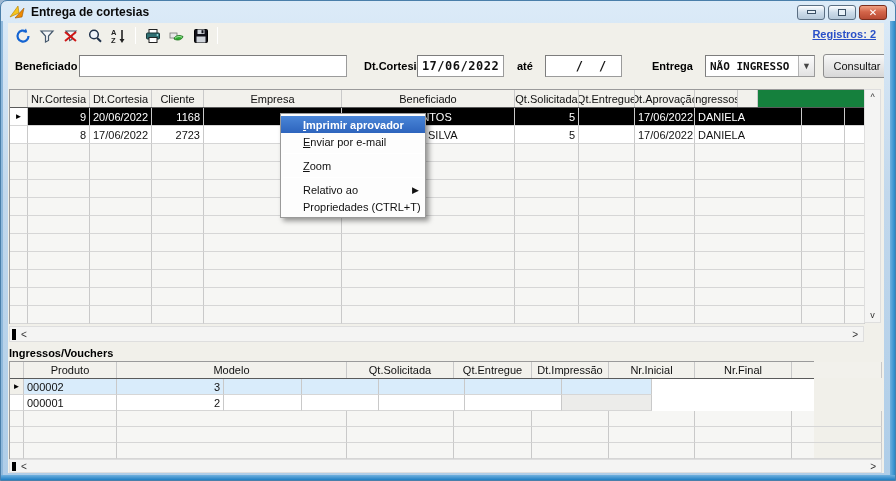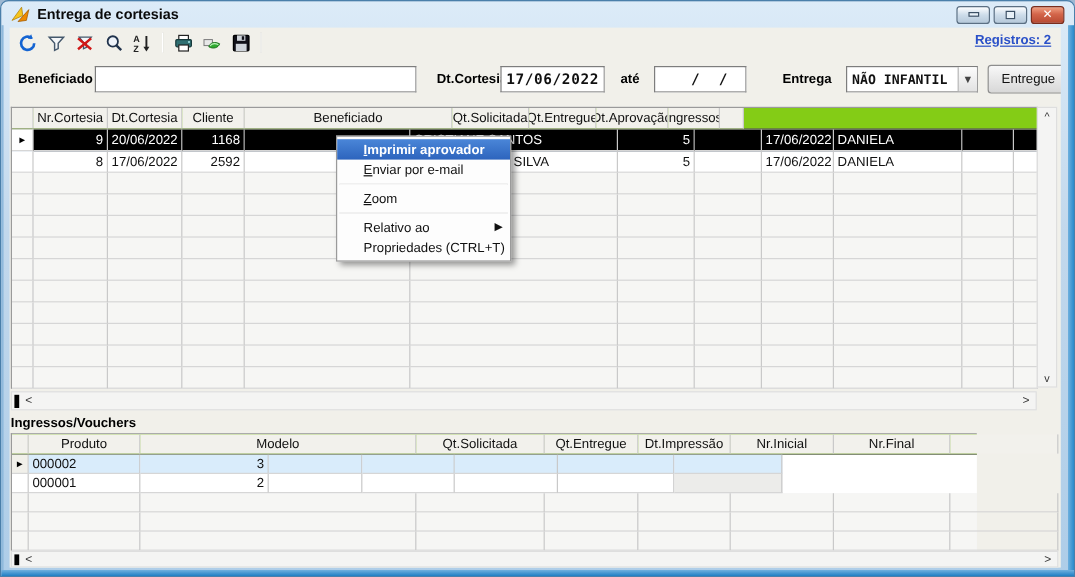--- a/index.html
+++ b/index.html
@@ -33,21 +33,21 @@
   .lbl{position:absolute;font-weight:bold;color:#000;}
   .tinput{position:absolute;height:22px;background:#fff;border:1px solid #9b9b9b;border-top-color:#7d7d7d;border-left-color:#7d7d7d;font-family:"Liberation Sans",sans-serif;font-size:11px;padding:0 4px;}
   .dinput{position:absolute;height:22px;background:#fff;border:1px solid #9b9b9b;border-top-color:#7d7d7d;border-left-color:#7d7d7d;display:flex;align-items:center;justify-content:center;font-family:"DejaVu Sans Mono","Liberation Mono",monospace;font-weight:bold;font-size:12px;white-space:pre;letter-spacing:.5px;}
   .dd{position:absolute;height:22px;background:#fff;border:1px solid #9b9b9b;border-top-color:#7d7d7d;border-left-color:#7d7d7d;display:flex;align-items:center;}
   .dd-text{flex:1;padding-left:4px;font-family:"DejaVu Sans Mono","Liberation Mono",monospace;font-weight:bold;font-size:11px;white-space:nowrap;}
   .dd-btn{width:16px;height:20px;background:linear-gradient(180deg,#fcfcfc,#e2e2e2);border-left:1px solid #b5b5b5;display:flex;align-items:center;justify-content:center;color:#444;font-size:9px;}
   .btn{position:absolute;height:24px;border:1px solid #8e8e8e;border-radius:3px;background:linear-gradient(180deg,#f8f8f8,#e9e9e9 45%,#d8d8d8);display:flex;align-items:center;justify-content:center;font-size:11px;color:#111;}
 
   
   .grid{position:absolute;border-top:1px solid #9a9a9a;border-left:1px solid #9a9a9a;background:#f6f6f4;}
-  .ghead{display:flex;background:#84cc16;border-bottom:1px solid #5a5a5a;}
+  .ghead{display:flex;background:#15803d;border-bottom:1px solid #5a5a5a;}
   .ghead .cell{border-bottom:0;background:#f2f1ec;}
   .grow{display:flex;background:#fff;}
   .grow.empty{background:#f6f6f4;}
   .cell{display:flex;align-items:center;padding:0 3px;border-right:1px solid #c9c9c9;border-bottom:1px solid #d6d6d6;overflow:hidden;white-space:nowrap;flex:0 0 auto;}
   .hc{justify-content:center;padding:0 1px;}
   .num{justify-content:flex-end;}
   .mk{justify-content:center;padding:0;color:#000;font-size:8px;}
   .mrow .cell{height:18px;}
   .mhead .cell{height:17px;}
   .vrow .cell{height:16px;}
@@ -164,31 +164,32 @@
     <a class="registros">Registros: 2</a>
 
     <div class="lbl" style="left:7px;top:37px;">Beneficiado</div>
     <input class="tinput" style="left: 71px; top: 32px; width: 268px;" value="">
     <div class="lbl" style="left:356px;top:37px;">Dt.Cortesia</div>
     <div class="dinput" style="left:409px;top:32px;width:87px;">17/06/2022</div>
     <div class="lbl" style="left:509px;top:37px;">até</div>
     <div class="dinput" style="left:537px;top:32px;width:77px;">  /  /</div>
     <div class="lbl" style="left:644px;top:37px;">Entrega</div>
     <div class="dd" style="left:697px;top:32px;width:110px;">
-      <div class="dd-text">NÃO INFANTIL</div>
+      <div class="dd-text">NÃO INGRESSO</div>
       <div class="dd-btn">▼</div>
     </div>
-    <div class="btn" style="left:815px;top:31px;width:68px;">Entregue</div>
+    <div class="btn" style="left:815px;top:31px;width:68px;">Consultar</div>
 
     <div class="grid" style="left:1px;top:66px;width:856px;">
       <div class="ghead mhead">
         <div class="cell mc0"></div>
         <div class="cell mc1 hc">Nr.Cortesia</div>
         <div class="cell mc2 hc">Dt.Cortesia</div>
         <div class="cell mc3 hc">Cliente</div>
+        <div class="cell mc4 hc">Empresa</div>
         <div class="cell mc5 hc">Beneficiado</div>
         <div class="cell mc6 hc">Qt.Solicitada</div>
         <div class="cell mc7 hc">Qt.Entregue</div>
         <div class="cell mc8 hc">Dt.Aprovação</div>
         <div class="cell mc10 hc">Ingressos</div>
         <div class="cell mc11"></div>
       </div>
       <div class="grow mrow selected">
         <div class="cell mc0 mk">►</div>
         <div class="cell mc1 num">9</div>
@@ -200,21 +201,21 @@
         <div class="cell mc7"></div>
         <div class="cell mc8">17/06/2022</div>
         <div class="cell mc9">DANIELA</div>
         <div class="cell mc10"></div>
         <div class="cell mc11"></div>
       </div>
       <div class="grow mrow">
         <div class="cell mc0 mk"></div>
         <div class="cell mc1 num">8</div>
         <div class="cell mc2">17/06/2022</div>
-        <div class="cell mc3 num">2592</div>
+        <div class="cell mc3 num">2723</div>
         <div class="cell mc4"></div>
         <div class="cell mc5 pad-silva">SILVA</div>
         <div class="cell mc6 num">5</div>
         <div class="cell mc7"></div>
         <div class="cell mc8">17/06/2022</div>
         <div class="cell mc9">DANIELA</div>
         <div class="cell mc10"></div>
         <div class="cell mc11"></div>
       </div>
       <div id="main-empty">

